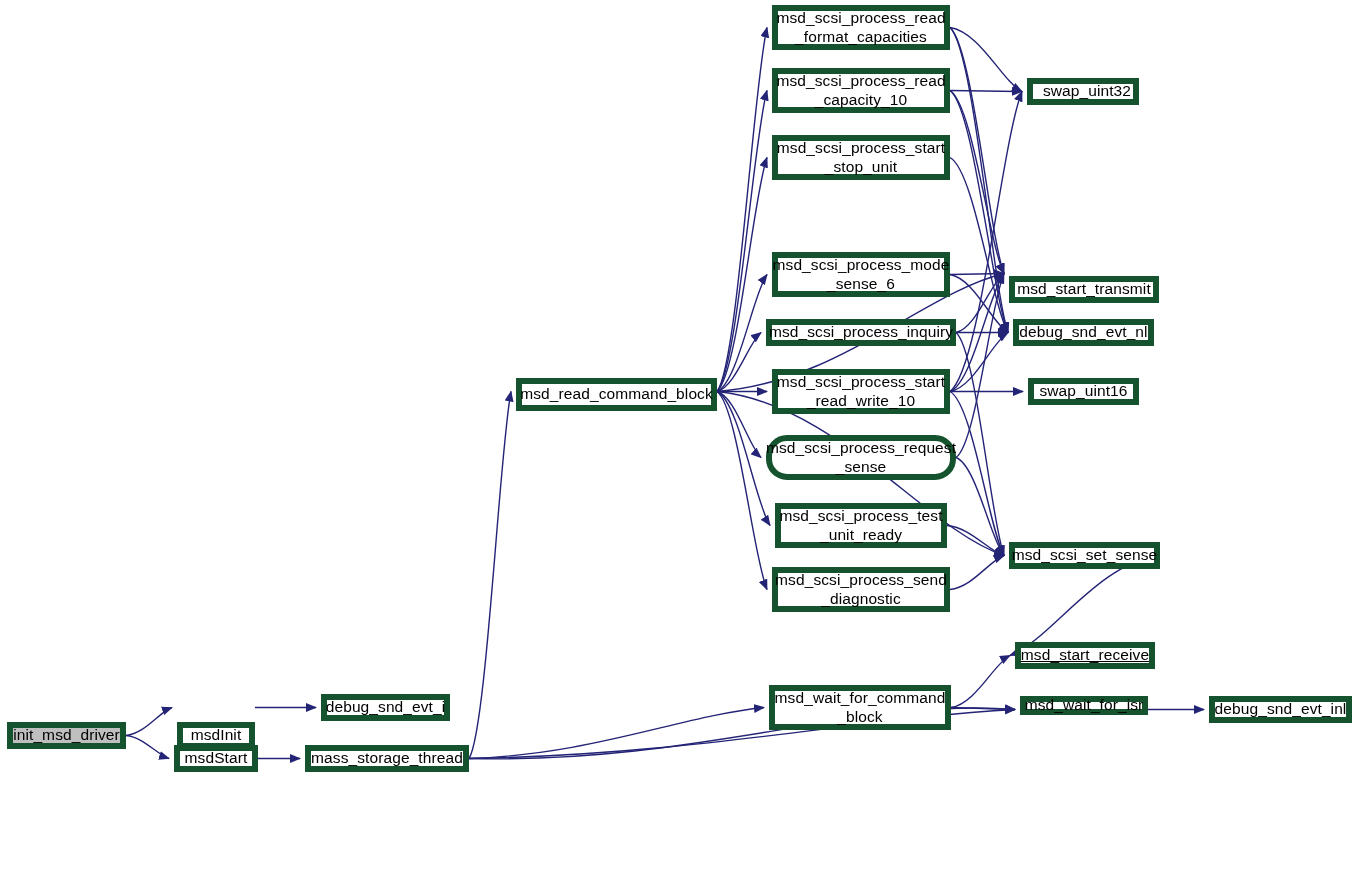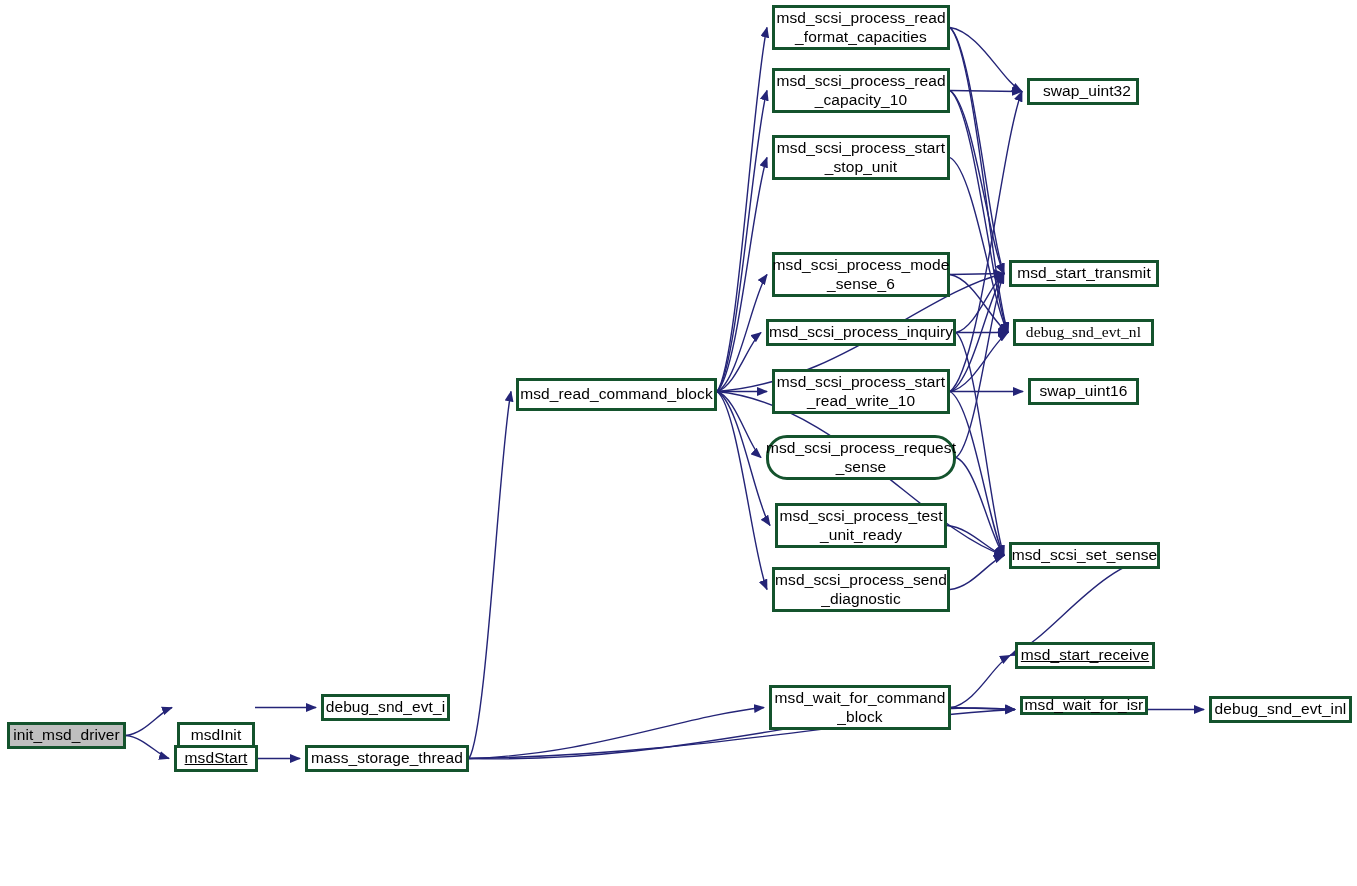--- a/index.html
+++ b/index.html
@@ -2,21 +2,21 @@
 <html><head>
 <meta charset="utf-8">
 <style>
   html,body{margin:0;padding:0;background:#ffffff;}
   body{font-family:"Liberation Sans","DejaVu Sans",sans-serif;}
   #canvas{position:relative;width:1357px;height:886px;background:#ffffff;overflow:hidden;}
   #edges{position:absolute;left:0;top:0;width:1357px;height:886px;}
   .node{
     position:absolute;
     box-sizing:border-box;
-    border:3px solid #14532d;
+    border:6px solid #14532d;
     background:#ffffff;
     color:#000000;
     display:flex;
     align-items:center;
     justify-content:center;
     text-align:center;
     font-size:15.5px;
     line-height:1.18;
     letter-spacing:0.1px;
     white-space:pre-line;
@@ -77,21 +77,21 @@
         <path d="M950,589.5 C972.68,586.95 988.88,561.11 1004,555.5" marker-end="url(#ah)"></path>
         <path d="M951,707.5 C975.78,703.6 993.48,664.08 1010,655.5" marker-end="url(#ah)"></path>
         <path d="M951,707.5 L1015,709.5" marker-end="url(#ah)"></path>
         <path d="M1148,709.5 L1204,709.5" marker-end="url(#ah)"></path>
         <path d="M1160,555.5 C1097,563 1052,639 1010,655.5" marker-end="url(#ah)"></path>
       </g>
   </svg>
   <div id="node-layer">
       <div class="node hl" style="left: 7px; top: 722px; width: 119px; height: 27px;">init_msd_driver</div>
       <div class="node" style="left: 177px; top: 694px; width: 78px; height: 27px; margin-top: 28px;">msdInit</div>
-      <div class="node" style="left: 174px; top: 745px; width: 84px; height: 27px; text-decoration: underline;">msdStart</div>
+      <div class="node" style="left: 174px; top: 745px; width: 84px; height: 27px;">msdStart</div>
       <div class="node" style="left: 321px; top: 694px; width: 129px; height: 27px;">debug_snd_evt_i</div>
       <div class="node" style="left: 305px; top: 745px; width: 164px; height: 27px;">mass_storage_thread</div>
       <div class="node" style="left: 516px; top: 378px; width: 201px; height: 33px;">msd_read_command_block</div>
       <div class="node" style="left: 772px; top: 5px; width: 178px; height: 45px;">msd_scsi_process_read
 _format_capacities</div>
       <div class="node" style="left: 772px; top: 68px; width: 178px; height: 45px;">msd_scsi_process_read
 _capacity_10</div>
       <div class="node" style="left: 772px; top: 135px; width: 178px; height: 45px;">msd_scsi_process_start
 _stop_unit</div>
       <div class="node" style="left: 772px; top: 252px; width: 178px; height: 45px;">msd_scsi_process_mode
@@ -101,21 +101,21 @@
 _read_write_10</div>
       <div class="node" style="left: 766px; top: 435px; width: 190px; height: 45px; border-radius: 21px;">msd_scsi_process_request
 _sense</div>
       <div class="node" style="left: 775px; top: 503px; width: 172px; height: 45px;">msd_scsi_process_test
 _unit_ready</div>
       <div class="node" style="left: 772px; top: 567px; width: 178px; height: 45px;">msd_scsi_process_send
 _diagnostic</div>
       <div class="node" style="left: 769px; top: 685px; width: 182px; height: 45px;">msd_wait_for_command
 _block</div>
       <div class="node" style="left: 1027px; top: 78px; width: 112px; height: 27px; padding-left: 8px;">swap_uint32</div>
-      <div class="node" style="left: 1009px; top: 260px; width: 150px; height: 27px;">msd_start_transmit</div>
-      <div class="node" style="left: 1013px; top: 319px; width: 141px; height: 27px; font-family: Liberation Serif, serif;">debug_snd_evt_nl</div>
+      <div class="node" style="left: 1009px; top: 276px; width: 150px; height: 27px;">msd_start_transmit</div>
+      <div class="node" style="left: 1013px; top: 319px; width: 141px; height: 27px;">debug_snd_evt_nl</div>
       <div class="node" style="left: 1028px; top: 378px; width: 111px; height: 27px;">swap_uint16</div>
       <div class="node" style="left: 1009px; top: 542px; width: 151px; height: 27px;">msd_scsi_set_sense</div>
       <div class="node" style="left: 1015px; top: 642px; width: 140px; height: 27px; text-decoration: underline;">msd_start_receive</div>
       <div class="node" style="left: 1020px; top: 696px; width: 128px; height: 19px;">msd_wait_for_isr</div>
       <div class="node" style="left: 1209px; top: 696px; width: 143px; height: 27px;">debug_snd_evt_inl</div>
     </div>
 </div>
 
 </body></html>

